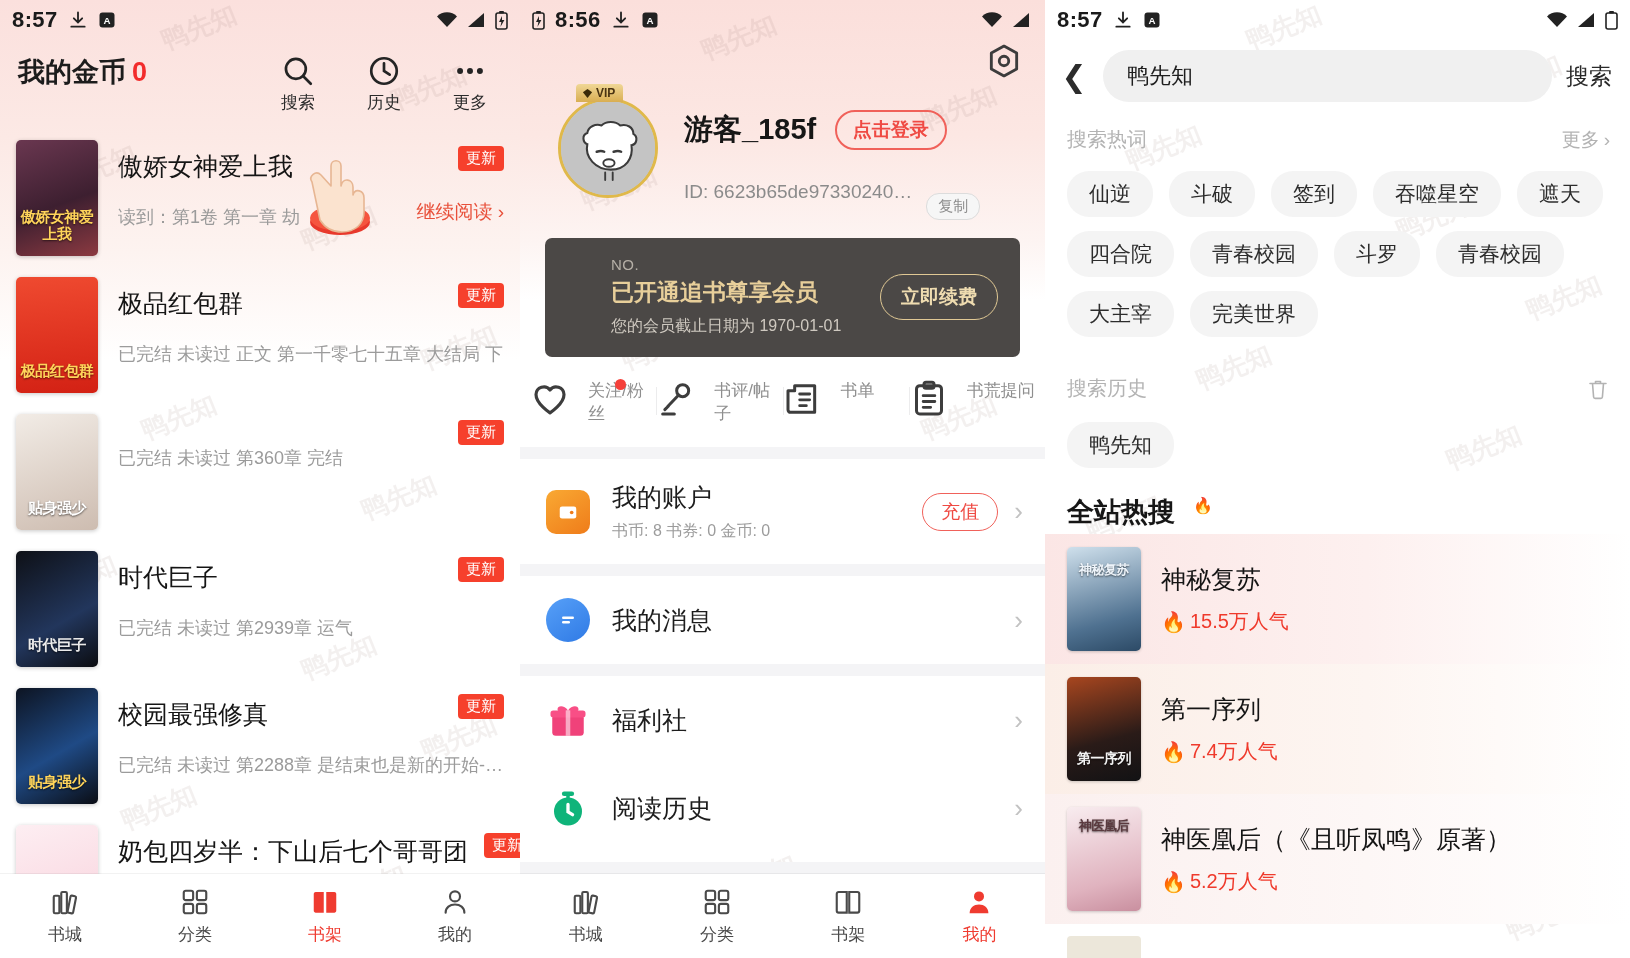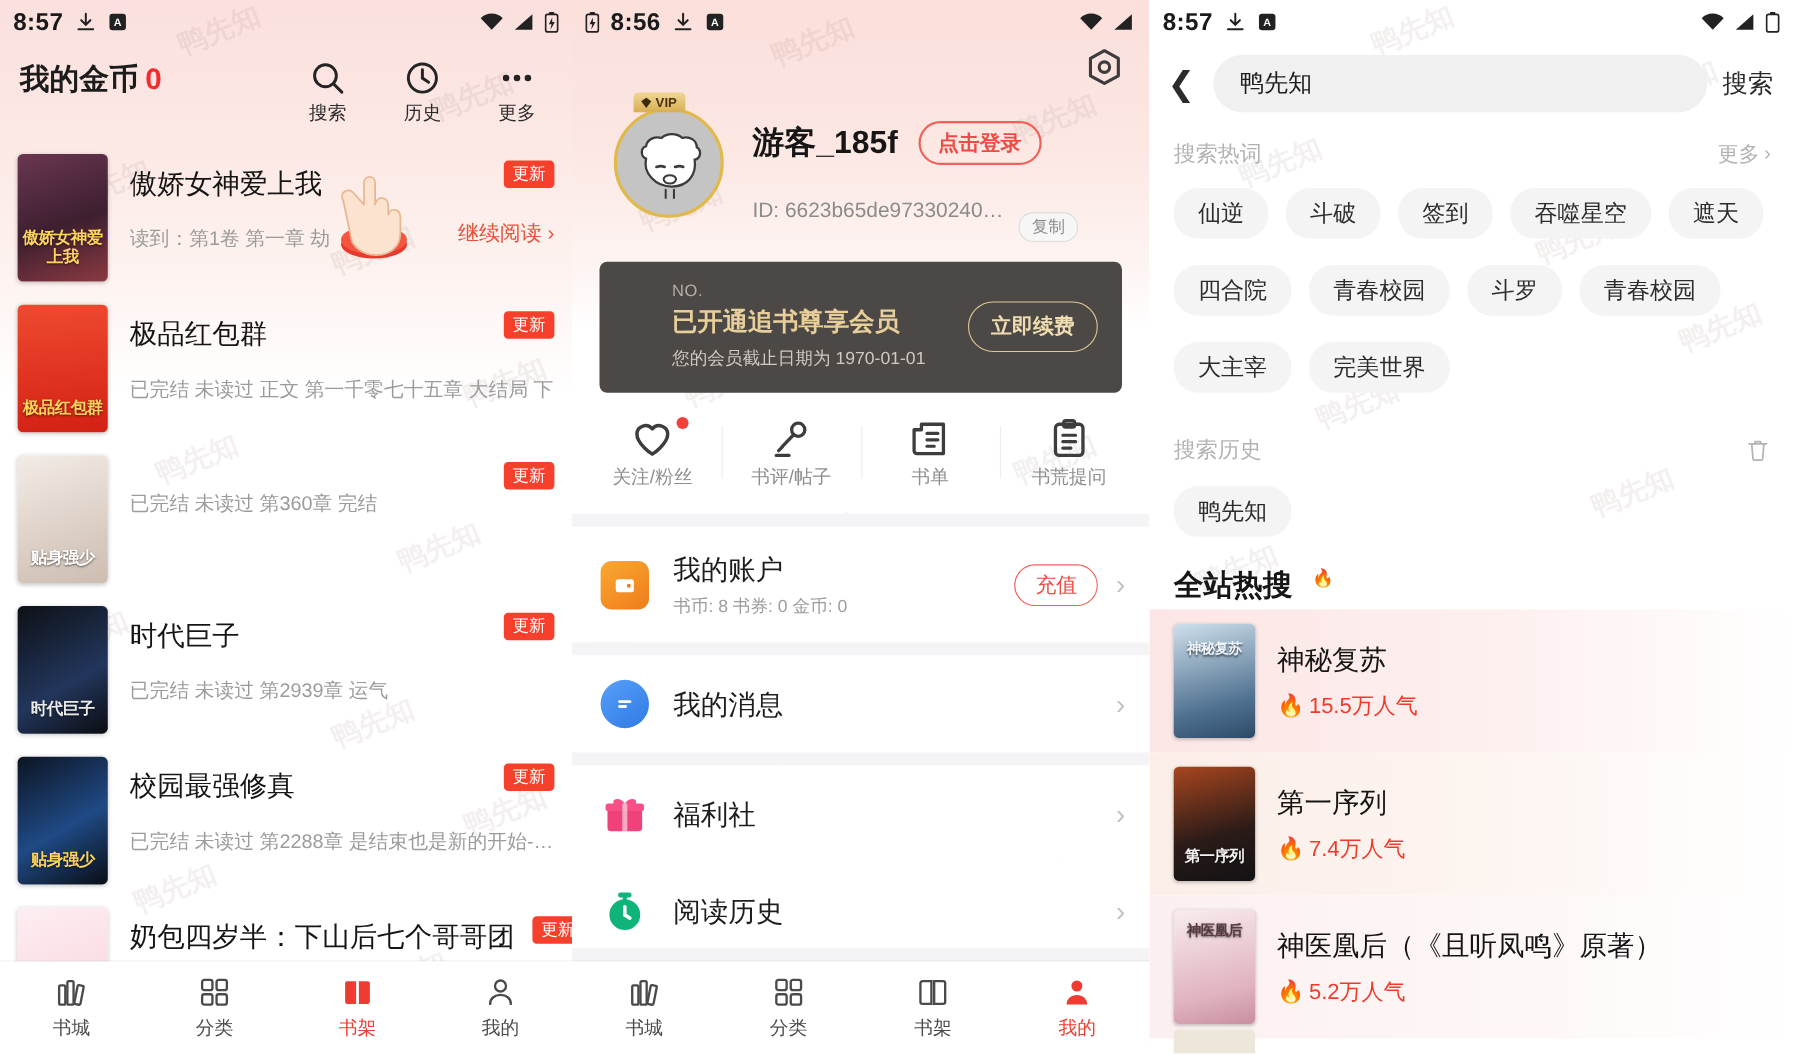--- a/index.html
+++ b/index.html
@@ -100,21 +100,21 @@
   .vipcard { position: relative; z-index: 5; margin: 18px 25px 0 25px; background: #4b4846;
              border-radius: 7px; padding: 18px 22px 20px 22px; display: flex; align-items: center; }
   .vc-left { flex: 1; margin-left: 44px; }
   .vc-no { font-size: 15px; color: #b5afa6; letter-spacing: .5px; }
   .vc-title { font-size: 23px; font-weight: 700; color: #e8cf9a; margin-top: 4px; }
   .vc-sub { font-size: 16px; color: #cfc9c0; margin-top: 8px; }
   .vc-btn { border: 1.5px solid #e0c894; color: #efdcb0; font-size: 19px; font-weight: 700;
             padding: 9px 20px; border-radius: 24px; white-space: nowrap; }
 
   .quickrow { position: relative; z-index: 5; display: flex; margin-top: 22px; padding: 0 10px 22px 10px; }
-  .qitem { flex: 1; display: flex; flex-direction: column; align-items: center; gap: 3px; position: relative; }
+  .qitem { flex: 1; display: flex; flex-direction: row; gap: 18px; position: relative; }
   .qitem + .qitem::before { content:""; position: absolute; left: 0; top: 8px; bottom: 10px; width: 1px; background: #ececed; }
   .qlabel { font-size: 17px; color: #8e8e8e; }
   .qdot { position: absolute; width: 11px; height: 11px; border-radius: 50%; background: #f5403a; top: 0; right: 30px; }
 
   .sep { height: 12px; background: #f4f4f6; position: relative; z-index: 5; }
   .menurow { position: relative; z-index: 5; display: flex; align-items: center;
              padding: 22px 22px 22px 26px; background: #fff; }
   .m-icon { width: 44px; height: 44px; border-radius: 10px; flex: none; display: flex;
             align-items: center; justify-content: center; }
   .m-body { flex: 1; padding-left: 22px; }
@@ -130,21 +130,21 @@
   .sinput { flex: 1; background: #f0f0f0; border-radius: 26px; height: 52px; display: flex;
             align-items: center; padding: 0 24px; }
   .sinput-text { font-size: 22px; color: #1e1e1e; }
   .sbtn { font-size: 23px; color: #2a2a2a; }
 
   .sec-head { display: flex; align-items: center; padding: 10px 20px 0 22px; position: relative; z-index: 5; }
   .sec-title { font-size: 20px; color: #b3b3b3; }
   .sec-more { margin-left: auto; font-size: 19px; color: #b3b3b3; display: flex; align-items: center; gap: 4px; }
   .trash { margin-left: auto; font-size: 22px; color: #b3b3b3; }
 
-  .chips { display: flex; flex-wrap: wrap; gap: 24px 16px; padding: 18px 20px 4px 22px; position: relative; z-index: 5; }
+  .chips { display: flex; flex-wrap: wrap; gap: 14px 16px; padding: 18px 20px 4px 22px; position: relative; z-index: 5; }
   .chip { background: #f4f4f4; border-radius: 22px; padding: 9px 22px; font-size: 21px; color: #2c2c2c; }
 
   .hot-title { font-size: 27px; font-weight: 800; color: #161616; padding: 10px 22px 4px 22px;
                position: relative; z-index: 5; display: inline-block; }
   .hot-title-wrap { position: relative; z-index: 5; padding-top: 12px; }
   .flame-sm { color: #f03e2f; font-size: 16px; position: relative; top: -10px; left: -4px; }
 
   .hotrow { display: flex; align-items: center; padding: 13px 20px 13px 22px; position: relative; z-index: 5; gap: 20px; }
   .hot-cover { width: 74px; height: 104px; border-radius: 5px; flex: none; overflow: hidden; position: relative;
                box-shadow: 0 1px 3px rgba(0,0,0,.2); }

